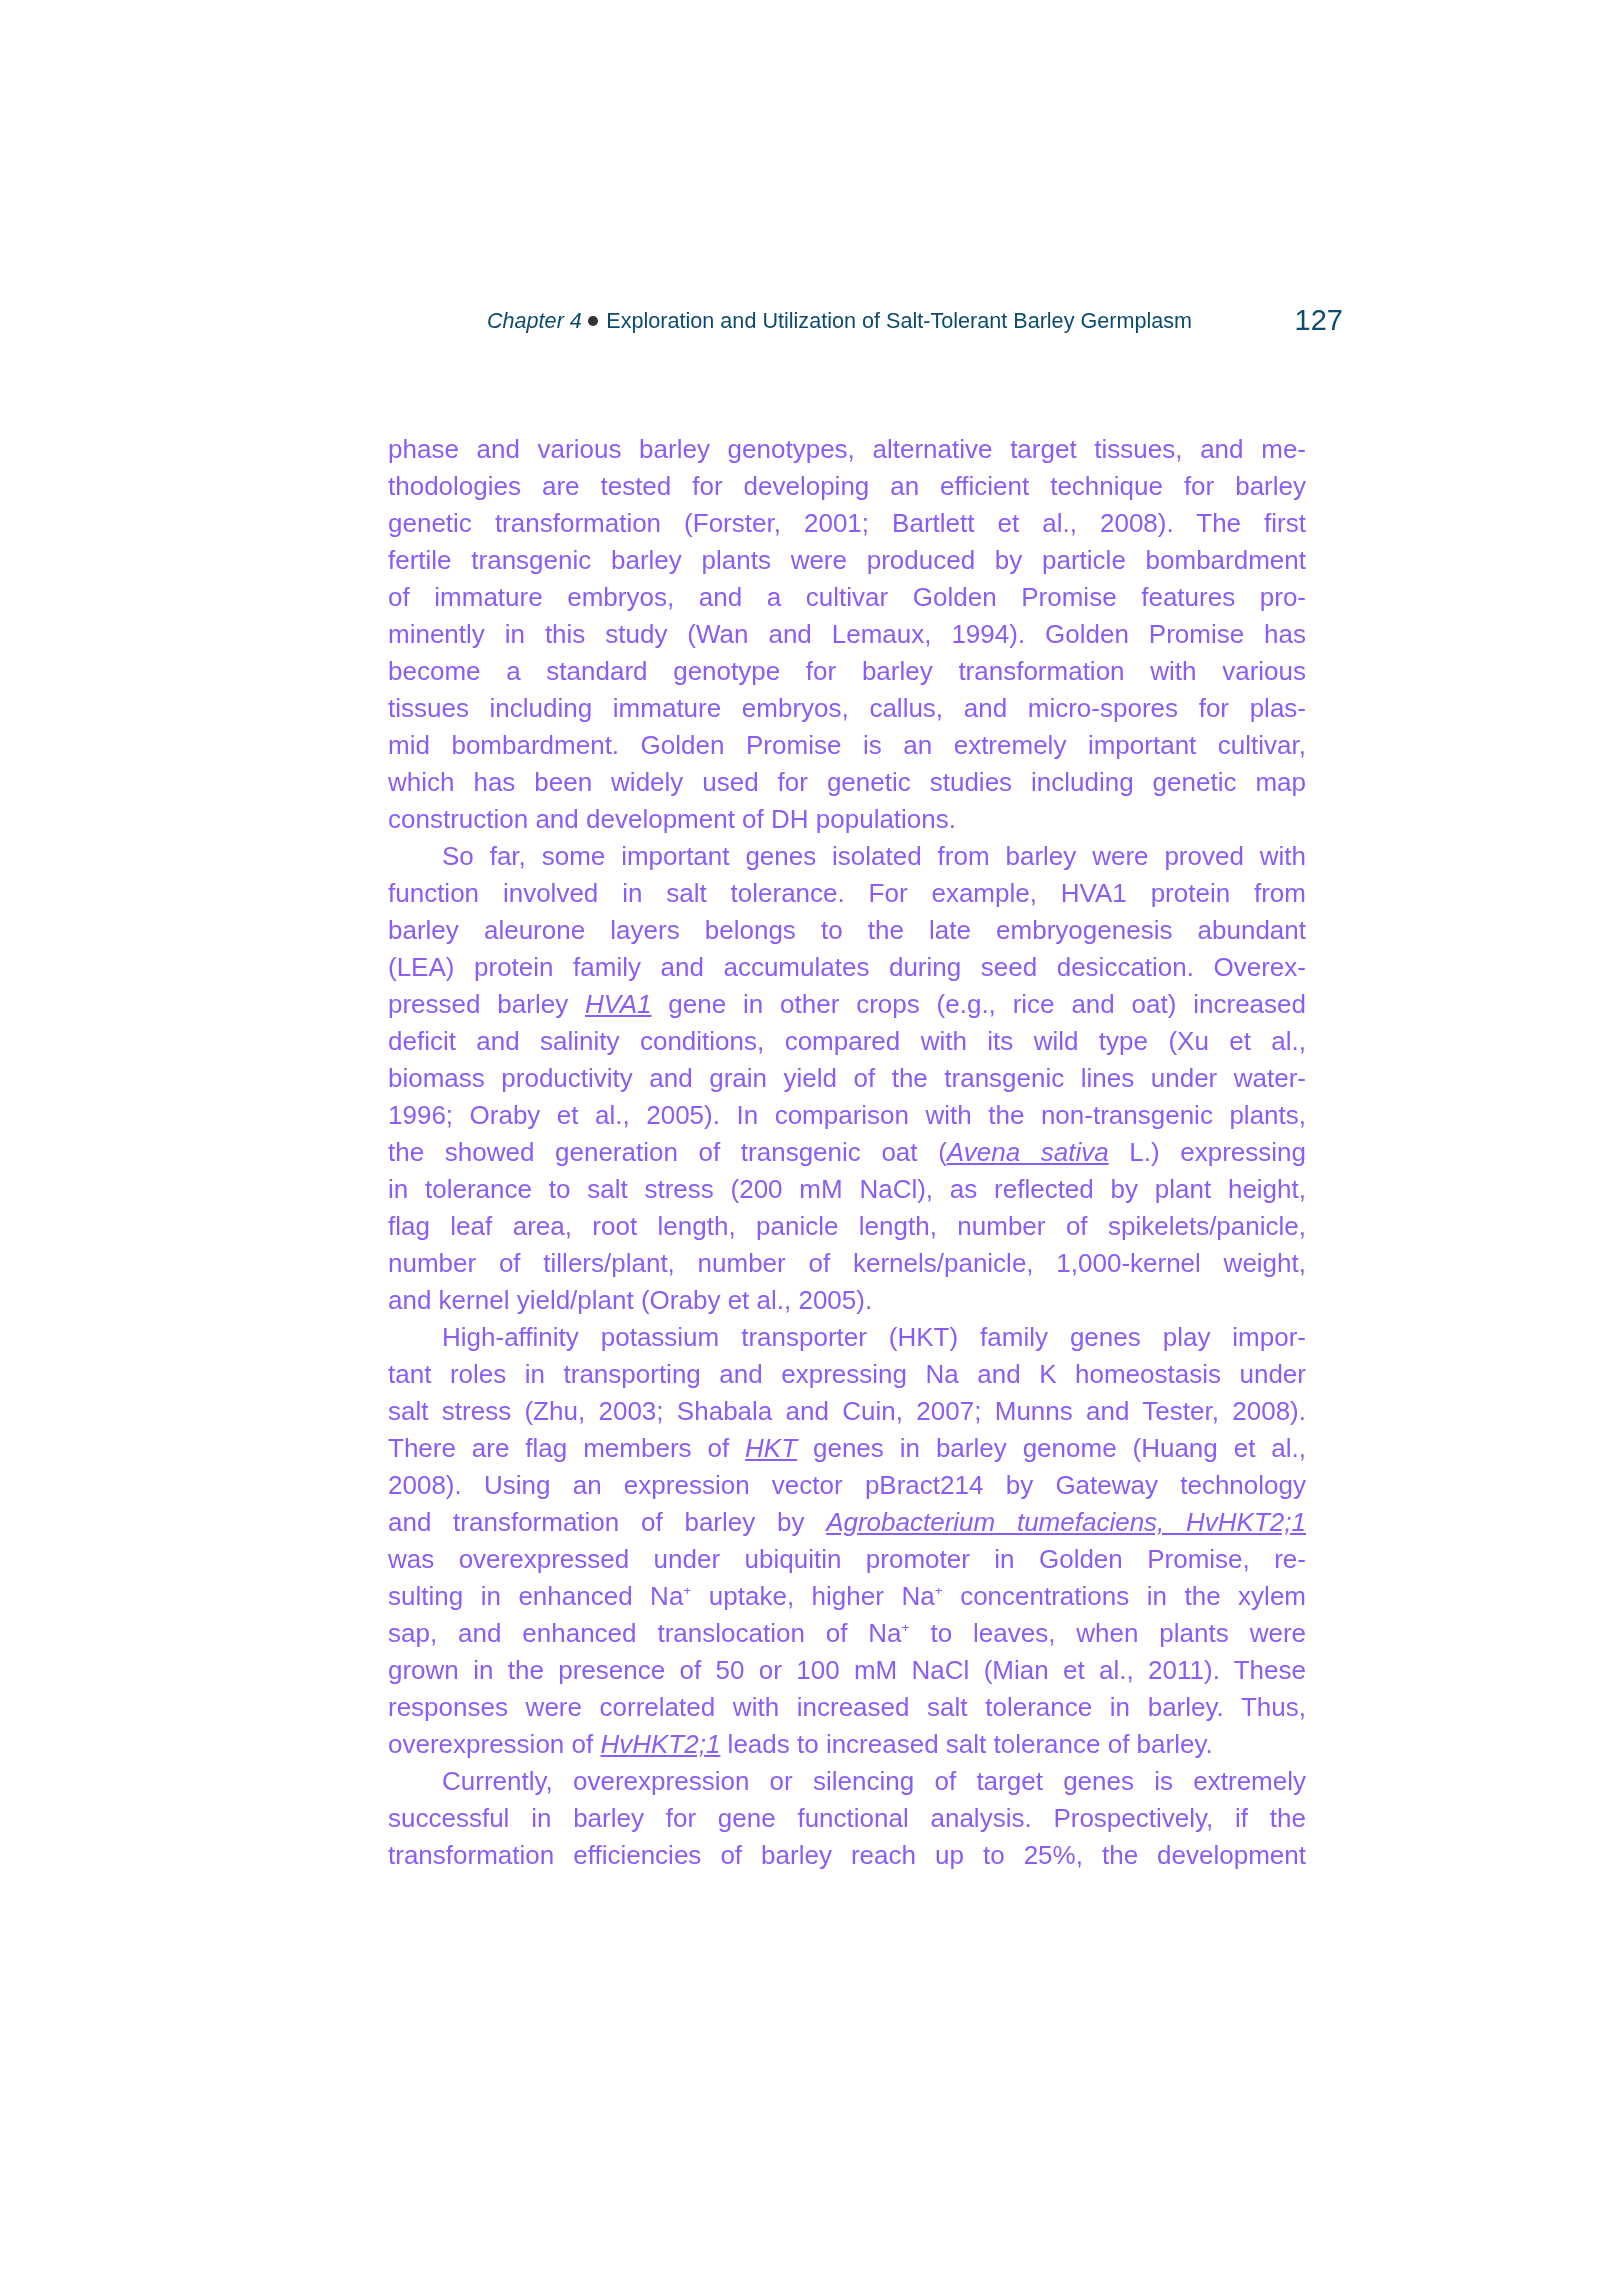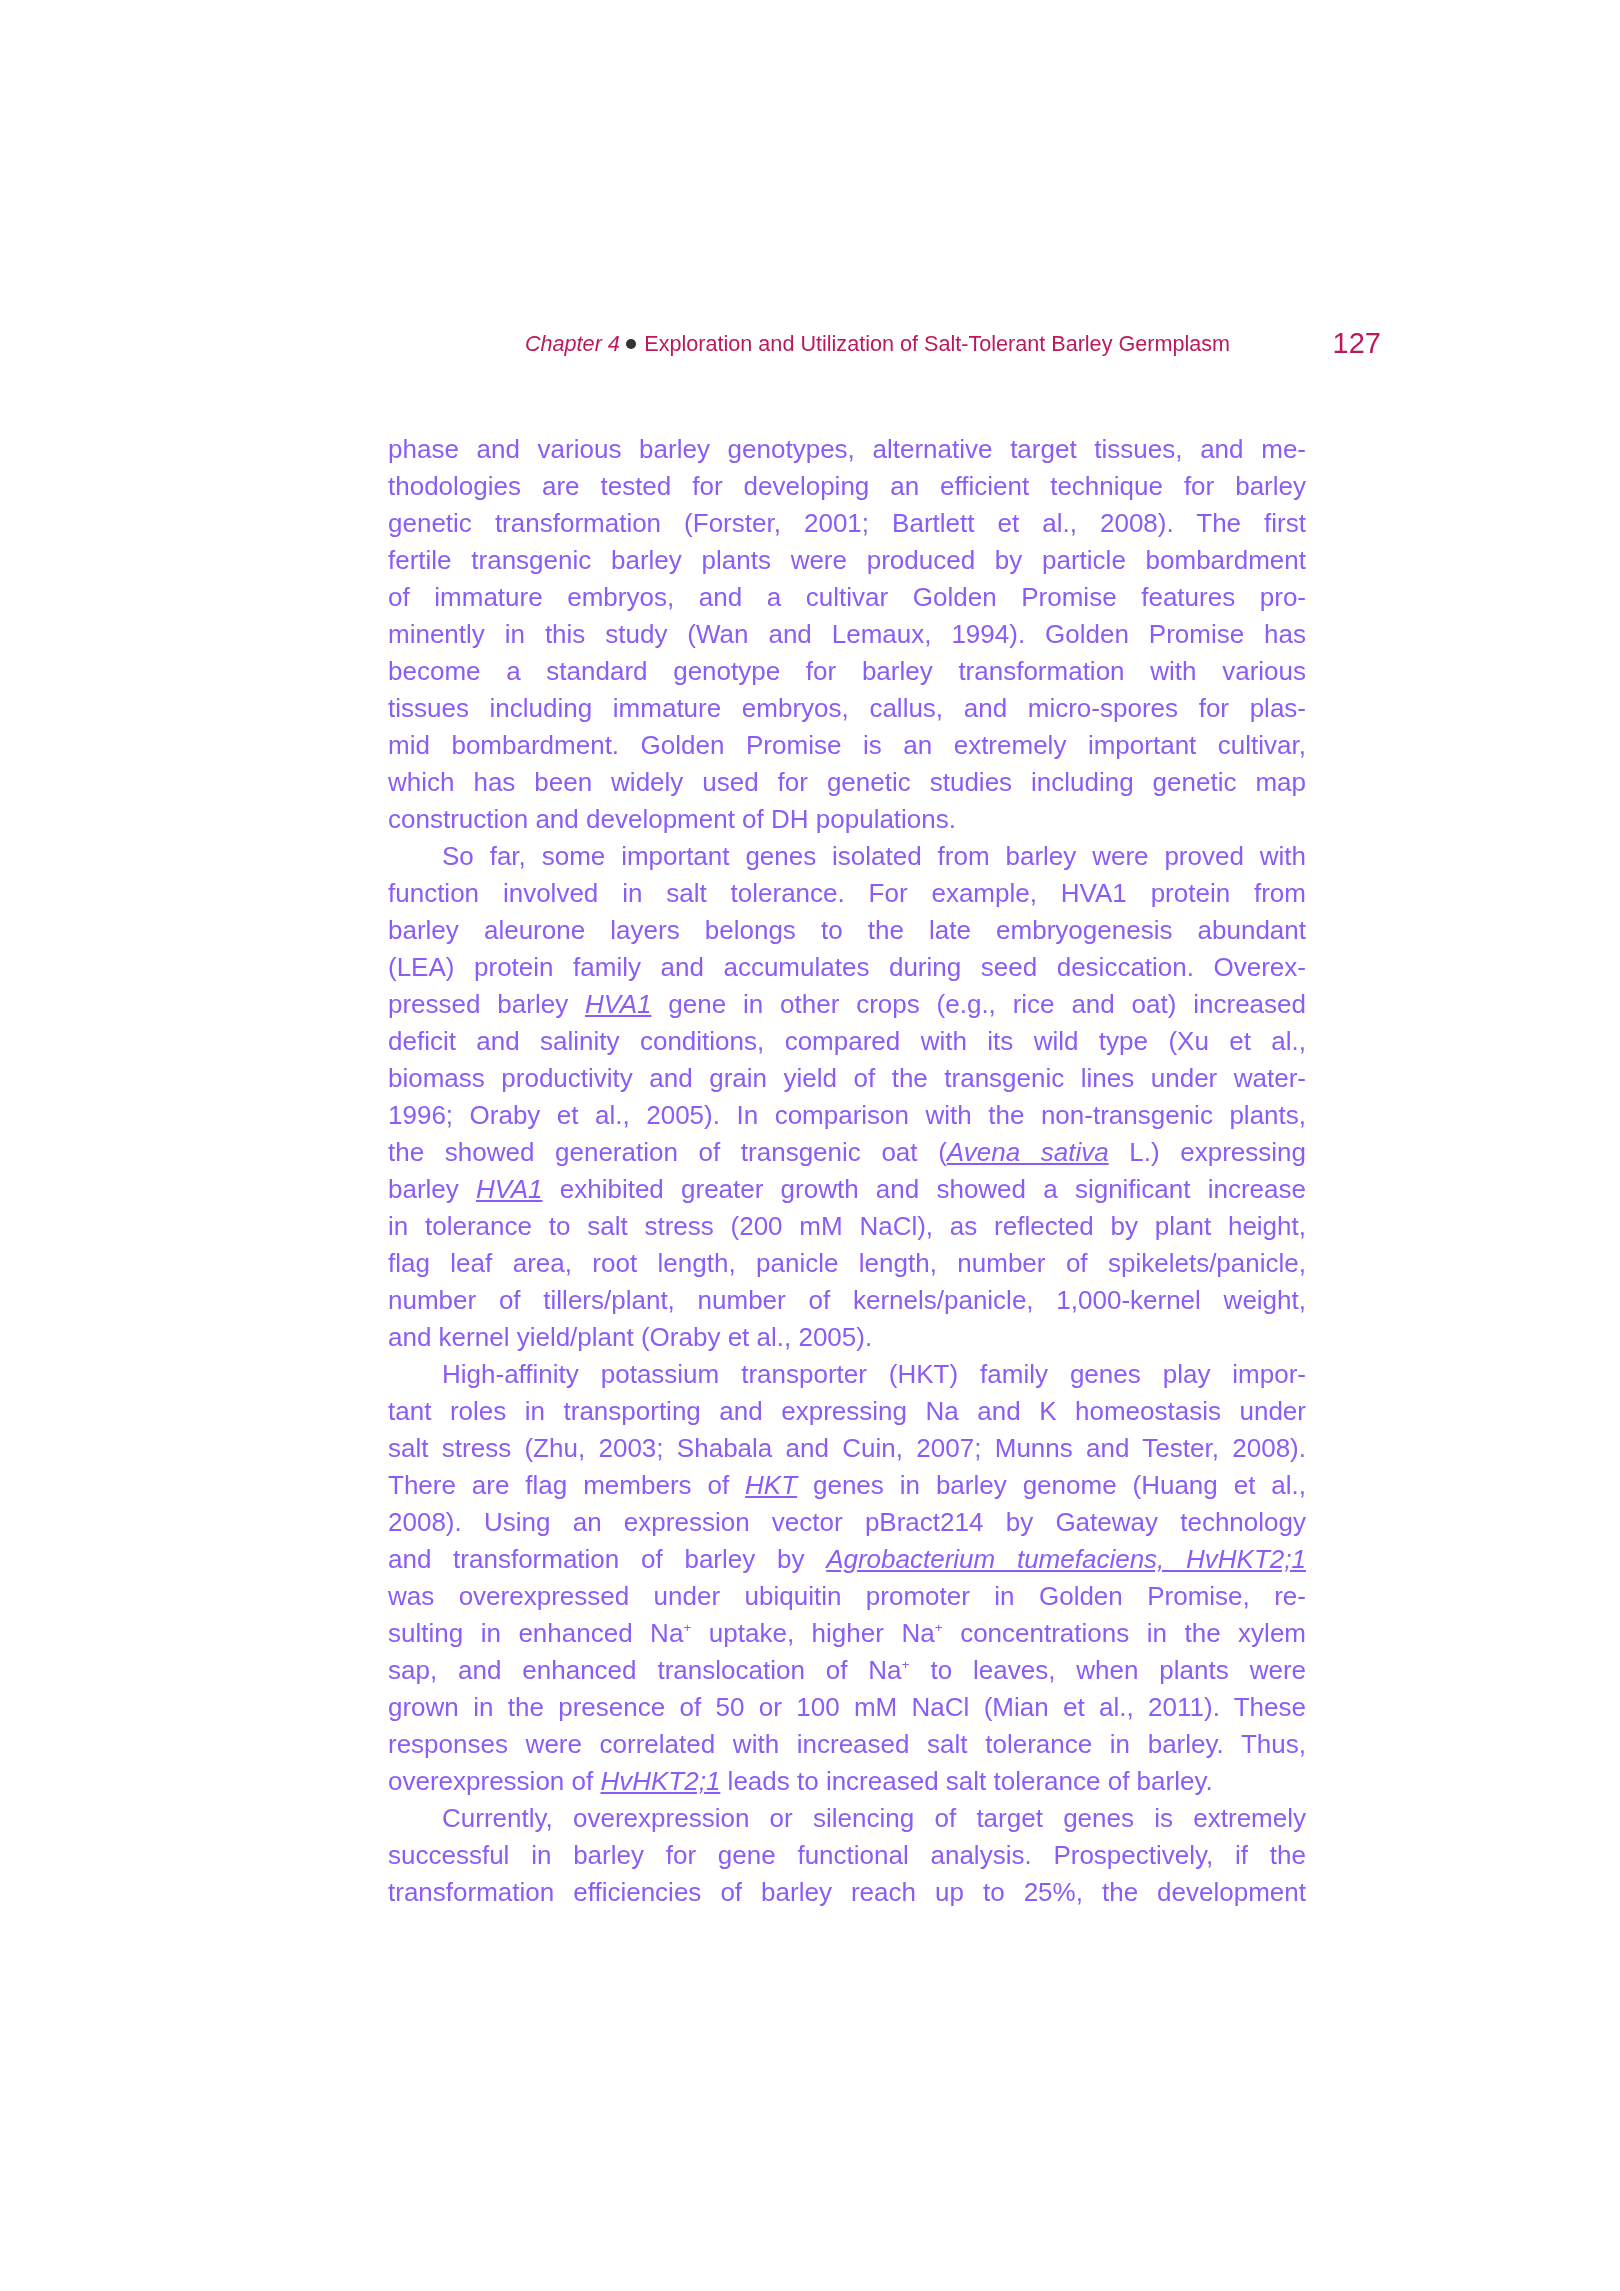--- a/index.html
+++ b/index.html
@@ -11,28 +11,27 @@
       width: 1620px;
       height: 2292px;
       position: relative;
       overflow: hidden;
       font-family: "Liberation Sans", sans-serif;
       color: #2a2a2a;
     }
     .running-head {
       position: absolute;
       left: 487px;
-      top: 327px;
+      top: 304px;
       width: 856px;
       height: 33px;
       font-size: 21.6px;
       line-height: 33px;
-      color: #be185d;
+      color: #0c4a6e;
       white-space: nowrap;
-      margin-left: 38px;
     }
     .running-head .chapter {
       font-style: italic;
     }
     .running-head .bullet {
       display: inline-block;
       width: 9.8px;
       height: 9.8px;
       border-radius: 50%;
       background: #333;
@@ -94,21 +93,20 @@
     <div>
       <div class="line indent"><span>So far, some important genes isolated from barley were proved with</span></div>
       <div class="line"><span>function involved in salt tolerance. For example, HVA1 protein from</span></div>
       <div class="line"><span>barley aleurone layers belongs to the late embryogenesis abundant</span></div>
       <div class="line"><span>(LEA) protein family and accumulates during seed desiccation. Overex-</span></div>
       <div class="line"><span>pressed barley </span><i>HVA1</i><span> gene in other crops (e.g., rice and oat) increased</span></div>
       <div class="line"><span>deficit and salinity conditions, compared with its wild type (Xu et al.,</span></div>
       <div class="line"><span>biomass productivity and grain yield of the transgenic lines under water-</span></div>
       <div class="line"><span>1996; Oraby et al., 2005). In comparison with the non-transgenic plants,</span></div>
       <div class="line"><span>the showed generation of transgenic oat (</span><i>Avena sativa</i><span> L.) expressing</span></div>
-      <div class="line"><span>barley </span><i>HVA1</i><span> exhibited greater growth and showed a significant increase</span></div>
       <div class="line"><span>in tolerance to salt stress (200 mM NaCl), as reflected by plant height,</span></div>
       <div class="line"><span>flag leaf area, root length, panicle length, number of spikelets/panicle,</span></div>
       <div class="line"><span>number of tillers/plant, number of kernels/panicle, 1,000-kernel weight,</span></div>
       <div class="line last"><span>and kernel yield/plant (Oraby et al., 2005).</span></div>
     </div>
     <div>
       <div class="line indent"><span>High-affinity potassium transporter (HKT) family genes play impor-</span></div>
       <div class="line"><span>tant roles in transporting and expressing Na and K homeostasis under</span></div>
       <div class="line"><span>salt stress (Zhu, 2003; Shabala and Cuin, 2007; Munns and Tester, 2008).</span></div>
       <div class="line"><span>There are flag members of </span><i>HKT</i><span> genes in barley genome (Huang et al.,</span></div>

